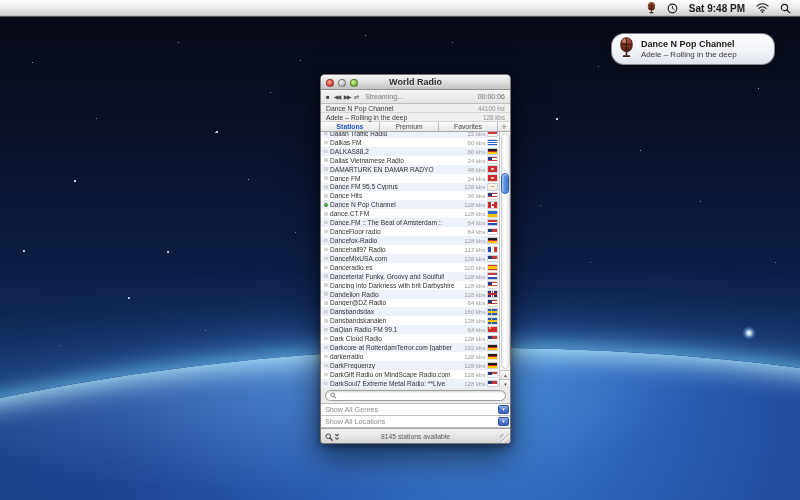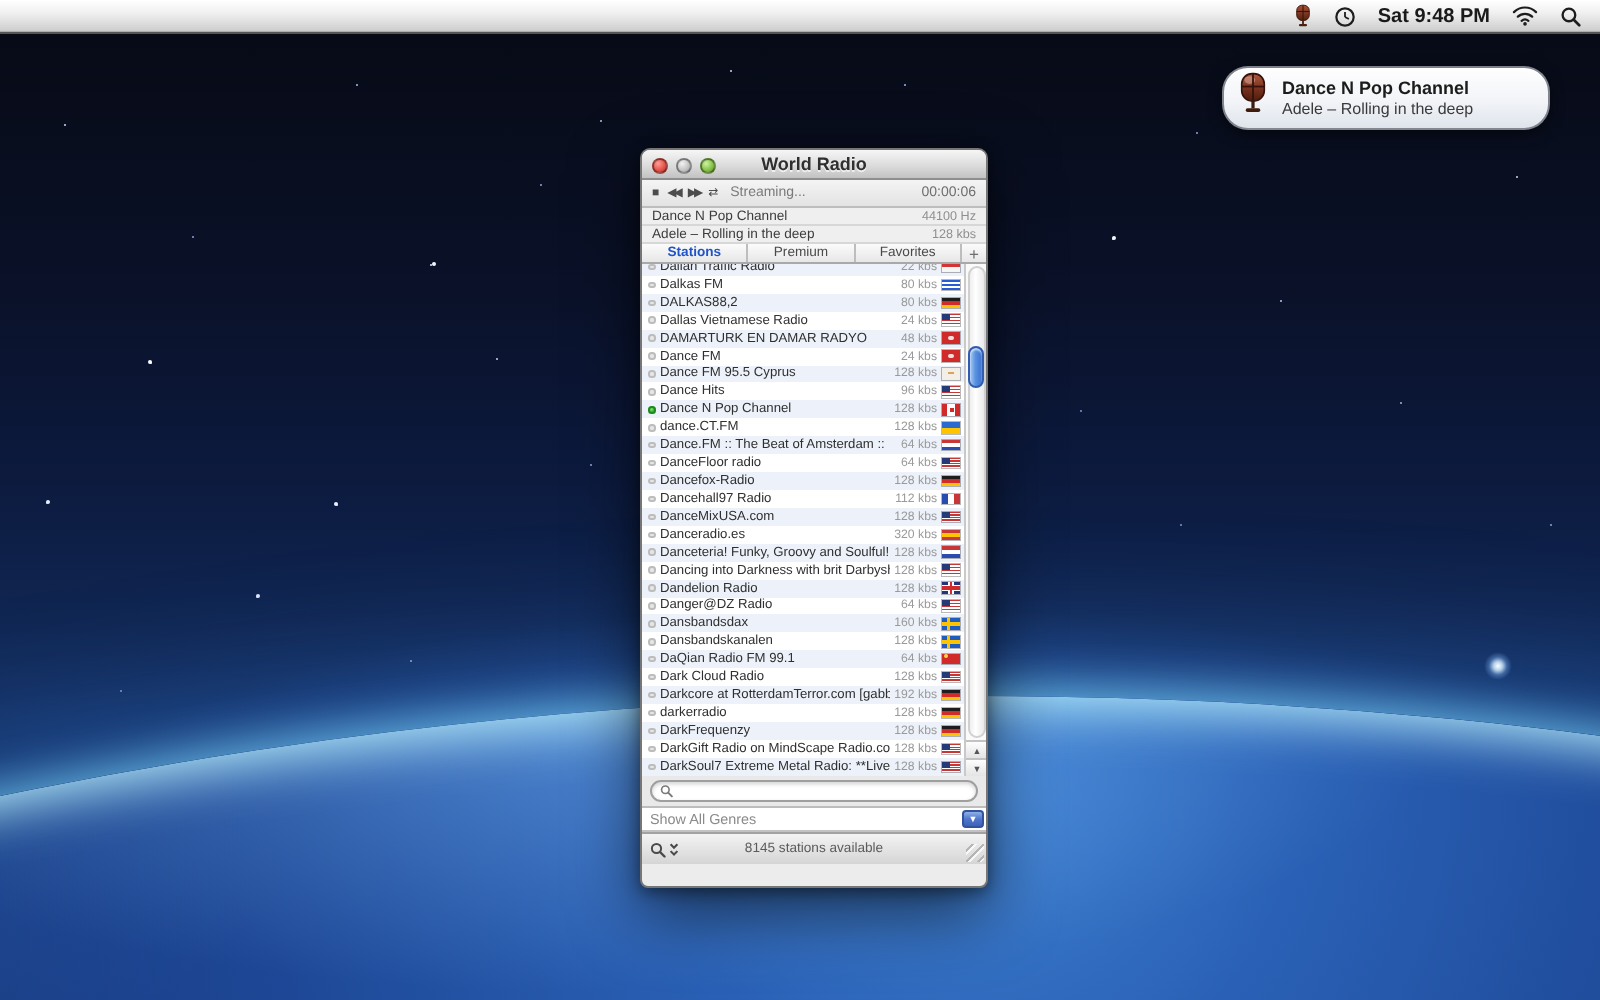--- a/index.html
+++ b/index.html
@@ -37,21 +37,21 @@
 
   
   .notif { position:absolute; left:611px; top:33px; width:164px; height:32px; border-radius:13px;
     background:linear-gradient(180deg,#fefefe 0%,#f2f4f8 55%,#dfe4ec 100%);
     border:1px solid rgba(90,95,105,.75); box-shadow:0 2px 7px rgba(0,0,0,.5), inset 0 1px 0 #fff;
     display:flex; align-items:center; padding:0 8px 0 6px; gap:6px; }
   .notif-title { font-size:9px; font-weight:700; color:#1c1c1c; line-height:12px; }
   .notif-sub { font-size:8px; color:#3a3a3a; line-height:10px; }
 
   
-  .window { position:absolute; left:320px; top:74px; width:174px; height:370px;
+  .window { position:absolute; left:320px; top:74px; width:191px; height:370px;
     border-radius:5px 5px 4px 4px; background:#ececec;
     box-shadow:0 12px 34px rgba(0,0,0,.6), 0 2px 8px rgba(0,0,0,.45); overflow:hidden;
     border:1px solid rgba(40,40,40,.6); font-size:7px; }
   .titlebar { height:15px; background:linear-gradient(180deg,#f6f6f6 0%,#dcdcdc 55%,#c2c2c2 100%);
     border-bottom:1px solid #8e8e8e; display:flex; align-items:center; position:relative; }
   .tl-group { display:flex; gap:4px; position:absolute; left:5px; top:3.5px; }
   .tl { width:8px; height:8px; border-radius:50%; border:0.5px solid rgba(0,0,0,.35); }
   .tl.red   { background:radial-gradient(circle at 35% 30%,#ff9d96,#e25046 60%,#b33a31); }
   .tl.gray  { background:radial-gradient(circle at 35% 30%,#f2f2f2,#c2c2c2 60%,#9a9a9a); }
   .tl.green { background:radial-gradient(circle at 35% 30%,#cdf2a2,#84bf45 60%,#5e9430); }
@@ -441,20 +441,24 @@
         <line x1="10" y1="10" x2="14.5" y2="14.5" stroke="#7a7a7a" stroke-width="2.4" stroke-linecap="round"></line>
       </svg>
       <input type="text" placeholder="" style="">
     </div>
   </div>
 
   <div class="filter">
     <span class="filter-label">Show All Genres</span>
     <span class="filter-btn">▼</span>
   </div>
+  <div class="filter">
+    <span class="filter-label">Show All Locations</span>
+    <span class="filter-btn">▼</span>
+  </div>
 
   <div class="statusbar">
     <span class="status-filter-icon">
       <svg width="8" height="8" viewBox="0 0 16 16">
         <circle cx="6.5" cy="6.5" r="4.6" fill="none" stroke="#4a4a4a" stroke-width="2"></circle>
         <line x1="10" y1="10" x2="14.5" y2="14.5" stroke="#4a4a4a" stroke-width="2.4" stroke-linecap="round"></line>
       </svg>
       <svg width="6" height="8" viewBox="0 0 10 14">
         <polyline points="2,2 5,5 8,2" fill="none" stroke="#4a4a4a" stroke-width="1.8"></polyline>
         <polyline points="2,8 5,11 8,8" fill="none" stroke="#4a4a4a" stroke-width="1.8"></polyline>

